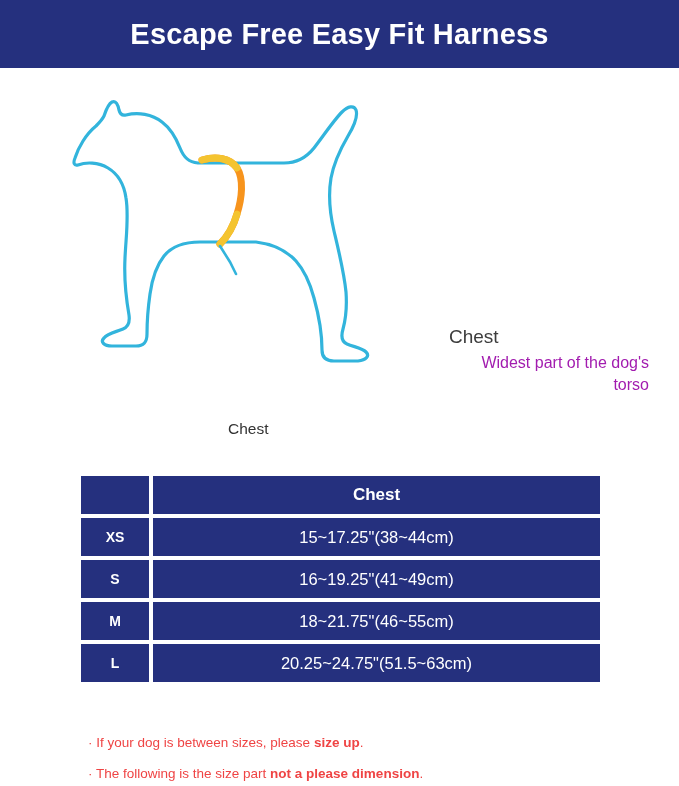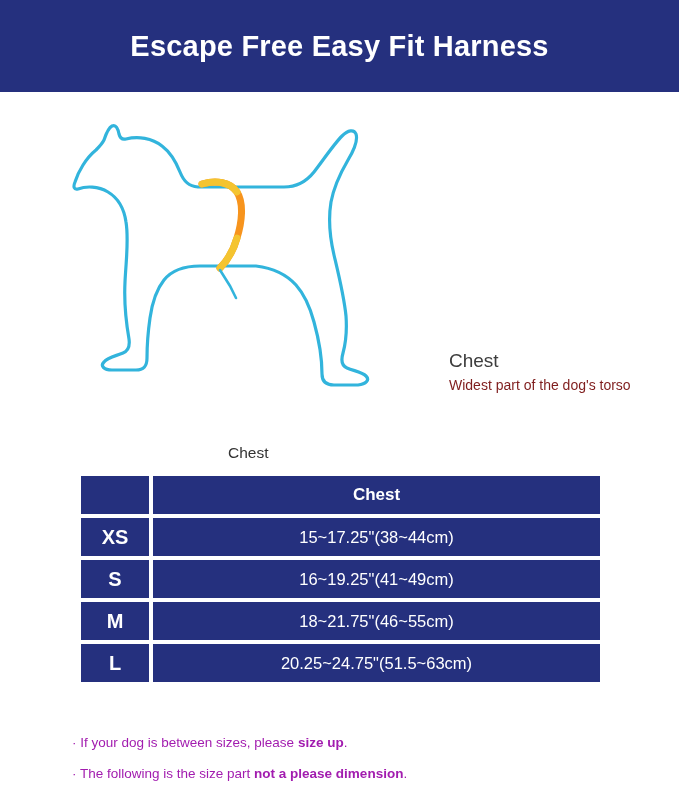--- a/index.html
+++ b/index.html
@@ -16,21 +16,21 @@
   }
   .page {
     position: relative;
     width: 679px;
     height: 786px;
     box-sizing: border-box;
   }
   
   .header {
     background: #25307e;
-    height: 92px;
+    height: 68px;
     display: flex;
     align-items: center;
     justify-content: center;
     box-sizing: border-box;
   }
   .header-title {
     color: #ffffff;
     font-size: 29px;
     font-weight: bold;
     letter-spacing: 0.2px;
@@ -51,23 +51,24 @@
     left: 449px;
     top: 258px;
     width: 200px;
   }
   .callout-title {
     font-size: 19px;
     color: #3d3d3d;
     margin-bottom: 4px;
   }
   .callout-desc {
-    font-size: 14px;
-    color: #7f1d1d;
+    font-size: 16px;
+    color: #a21caf;
     line-height: 1.35;
+    text-align: right;
   }
   .chest-label-inline {
     position: absolute;
     left: 228px;
     top: 352px;
     font-size: 15.5px;
     color: #333333;
   }
   
   .table-wrap {
@@ -93,39 +94,40 @@
   table.size-table .corner-cell {
     width: 72px;
     background: #25307e;
   }
   table.size-table th.col-head {
     font-size: 17px;
     font-weight: bold;
   }
   table.size-table td.size-cell {
     width: 72px;
-    font-size: 20px;
+    font-size: 14px;
     font-weight: bold;
   }
   table.size-table td.val-cell {
     font-size: 16.5px;
     font-weight: normal;
   }
   
   .notes {
     position: absolute;
     left: 72px;
     top: 734px;
     width: 540px;
   }
   .note {
     font-size: 13.5px;
-    color: #a21caf;
+    color: #ef4444;
     margin-bottom: 13px;
     line-height: 1.3;
+    margin-left: 16px;
   }
   .note b {
     font-weight: bold;
   }
 </style>
 </head>
 <body>
 
 <div class="page">
 

